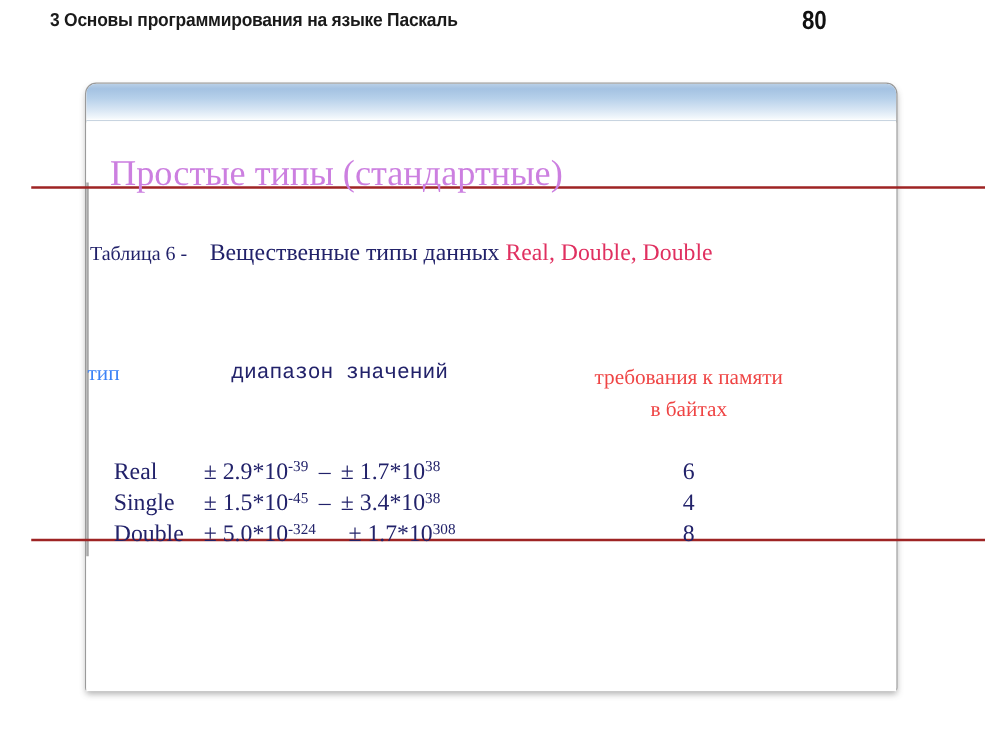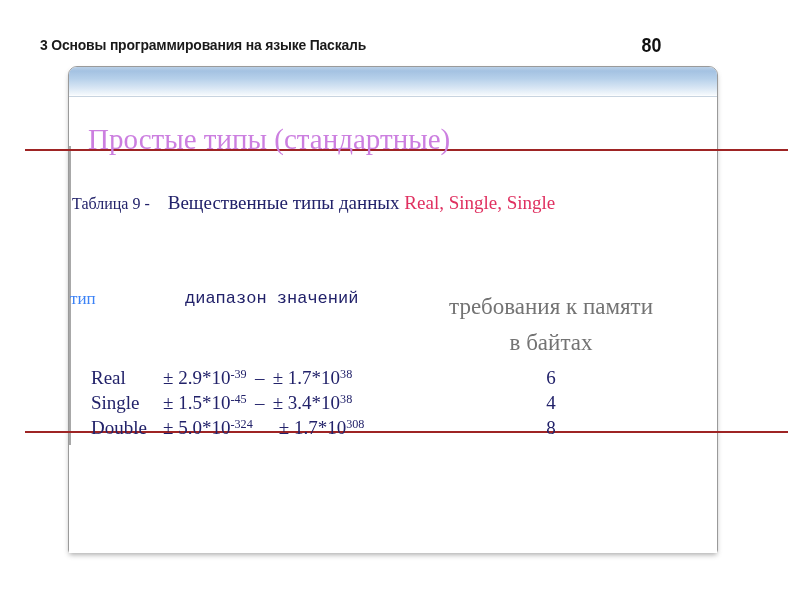--- a/index.html
+++ b/index.html
@@ -12,21 +12,21 @@
     height: 600px;
     position: relative;
     overflow: hidden;
     font-family: "Liberation Serif", "DejaVu Serif", serif;
   }
 
   
   #page-header {
     position: absolute;
     left: 0;
-    top: 36px;
+    top: 8px;
     width: 688px;
     height: 24px;
   }
   #header-title {
     position: absolute;
     left: 40px;
     top: 0;
     font-family: "Liberation Sans Narrow", "Liberation Sans", sans-serif;
     font-size: 15px;
     font-weight: bold;
@@ -160,22 +160,22 @@
     font-size: 17px;
     color: #22226a;
     font-family: Liberation Mono, monospace;
   }
   #col-header-memory {
     position: absolute;
     left: 426px;
     top: 289px;
     width: 250px;
     text-align: center;
-    font-size: 23px;
-    color: #737373;
+    font-size: 17px;
+    color: #ef4444;
     line-height: 1.55;
   }
 
   
   .data-row {
     position: absolute;
     left: 0;
     width: 800px;
     height: 23px;
     color: #22226a;
@@ -236,22 +236,22 @@
 
 <div class="red-rule" id="red-rule-top"></div>
 <div class="red-rule" id="red-rule-bottom"></div>
 <div id="grey-vrule"></div>
 
 <div id="content-layer">
 
   <div id="slide-title">Простые типы (стандартные)</div>
 
   <div id="table-caption">
-    <span class="caption-label">Таблица 9 -</span><span class="caption-gap"></span><span>Вещественные типы данных</span>
-    <span class="caption-types">Real, Single, Single</span>
+    <span class="caption-label">Таблица 6 -</span><span class="caption-gap"></span><span>Вещественные типы данных</span>
+    <span class="caption-types">Real, Double, Double</span>
   </div>
 
   <div id="col-header-type">тип</div>
   <div id="col-header-range">диапазон значений</div>
   <div id="col-header-memory">
     <div>требования к памяти</div>
     <div>в байтах</div>
   </div>
 
   <div class="data-row" id="row-real">

